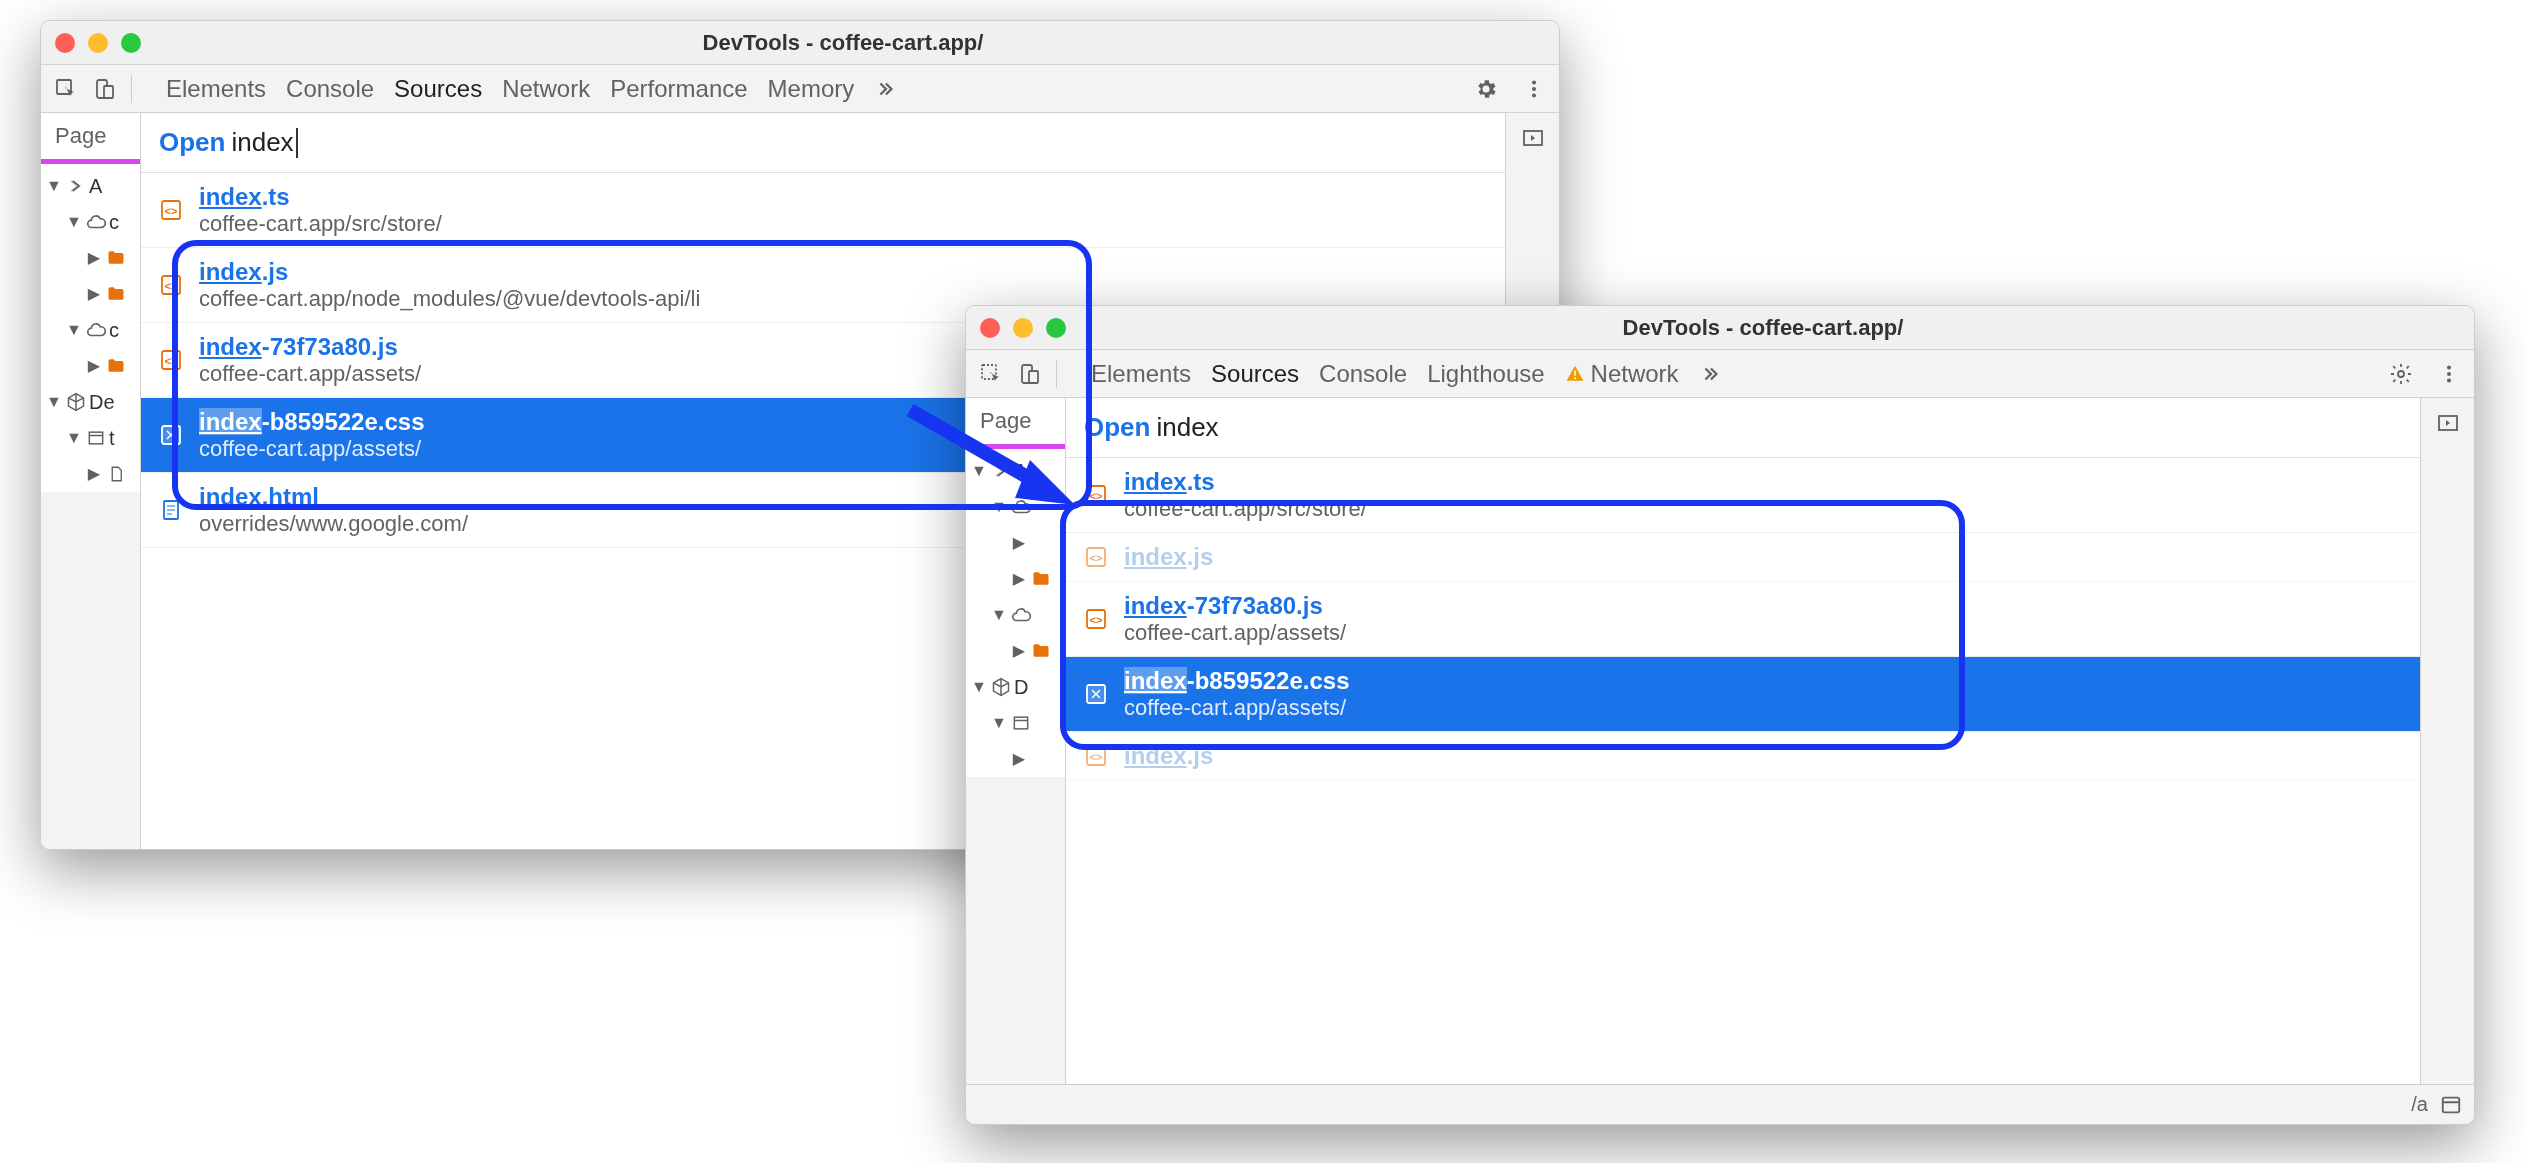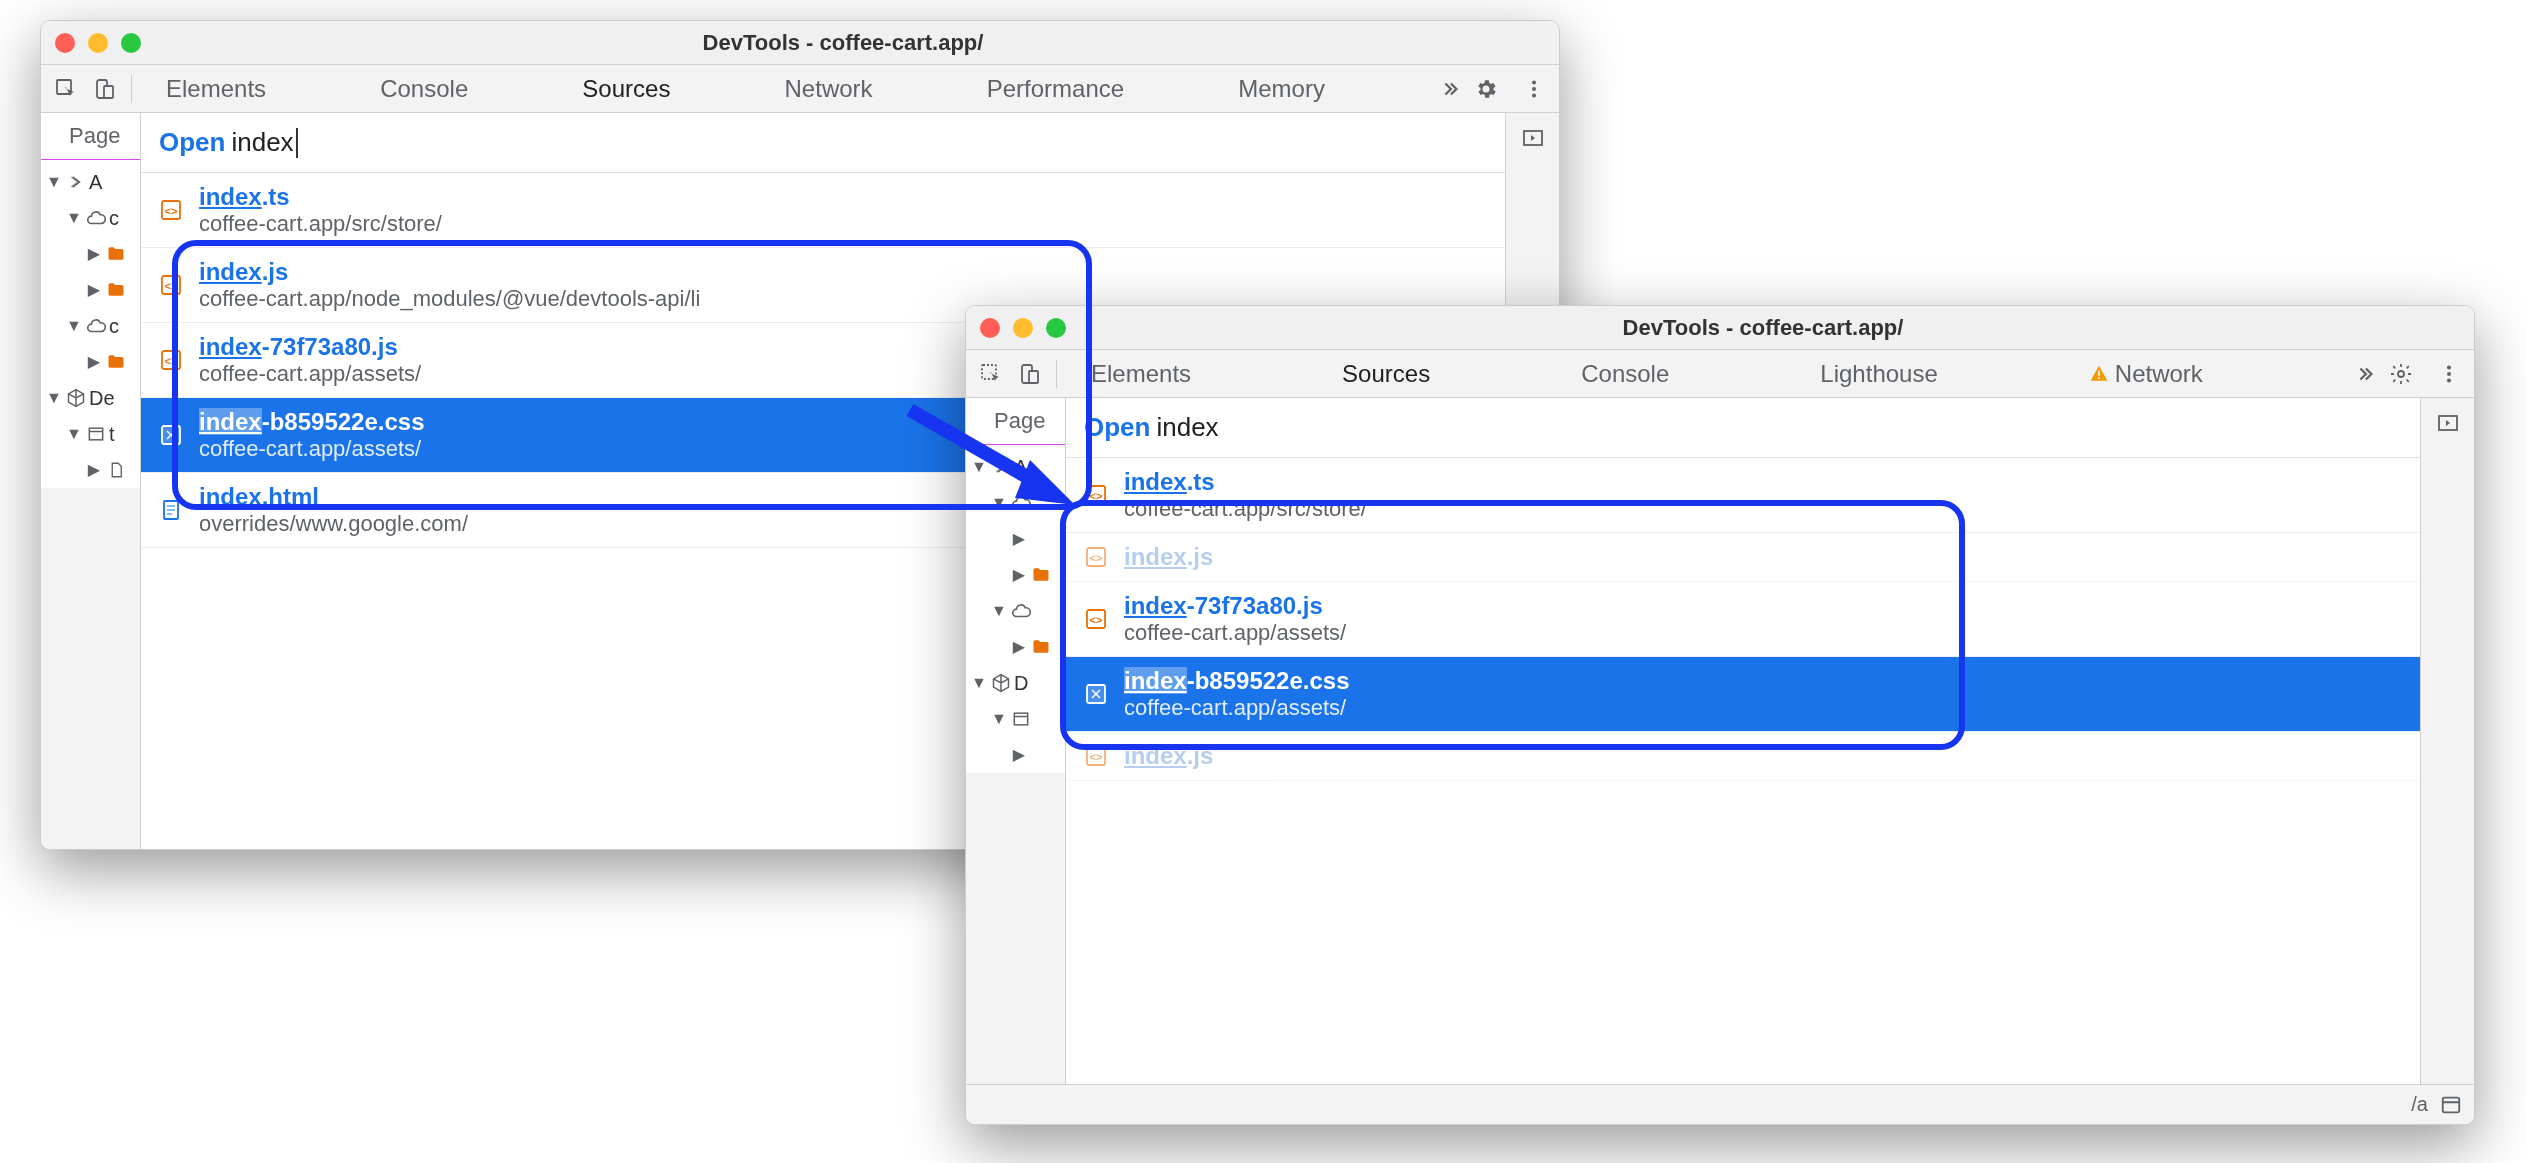--- a/index.html
+++ b/index.html
@@ -39,28 +39,28 @@
 .tabbar {
   height: 48px;
   background: #f3f3f3;
   border-bottom: 1px solid #d0d0d0;
   display: flex;
   align-items: center;
   padding: 0 8px;
   gap: 4px;
 }
 .ticon { width: 34px; height: 34px; display: flex; align-items: center; justify-content: center; color: #5f6368; }
-.tabs { display: flex; gap: 40px; margin-left: 20px; flex: 1; justify-content: space-between; }
+.tabs { display: flex; gap: 12px; margin-left: 20px; flex: 1; }
 .tab { font-size: 24px; color: #5f6368; padding: 10px 4px; cursor: pointer; display: flex; align-items: center; gap: 6px; }
 .tab.activefront { color: #202124; font-weight: 500; }
 .tabright { display: flex; align-items: center; gap: 14px; margin-left: auto; }
 
 .body { display: flex; height: calc(100% - 92px); }
 .leftcol { width: 100px; border-right: 1px solid #d0d0d0; background: #f3f3f3; }
-.pagetab { font-size: 22px; color: #5f6368; padding: 10px 28px; background: #fff; border-bottom: 1px solid #d946ef; }
+.pagetab { font-size: 22px; color: #5f6368; padding: 10px 14px; background: #fff; border-bottom: 5px solid #d946ef; }
 
 .tree { background: #fff; font-size: 20px; line-height: 36px; padding-top: 4px; }
 .trow { display: flex; align-items: center; height: 36px; white-space: nowrap; overflow: hidden; }
 .tarrow { width: 18px; text-align: center; color: #5f6368; font-size: 16px; }
 .ticon2 { width: 26px; display: inline-flex; align-items: center; justify-content: center; }
 
 .main { flex: 1; position: relative; background: #fff; }
 .cmdbar { display: flex; align-items: center; height: 60px; padding: 0 18px; border-bottom: 1px solid #e0e0e0; font-size: 26px; }
 .cmdopen { color: #1a73e8; font-weight: 700; }
 .cmdquery { color: #202124; margin-left: 6px; }

